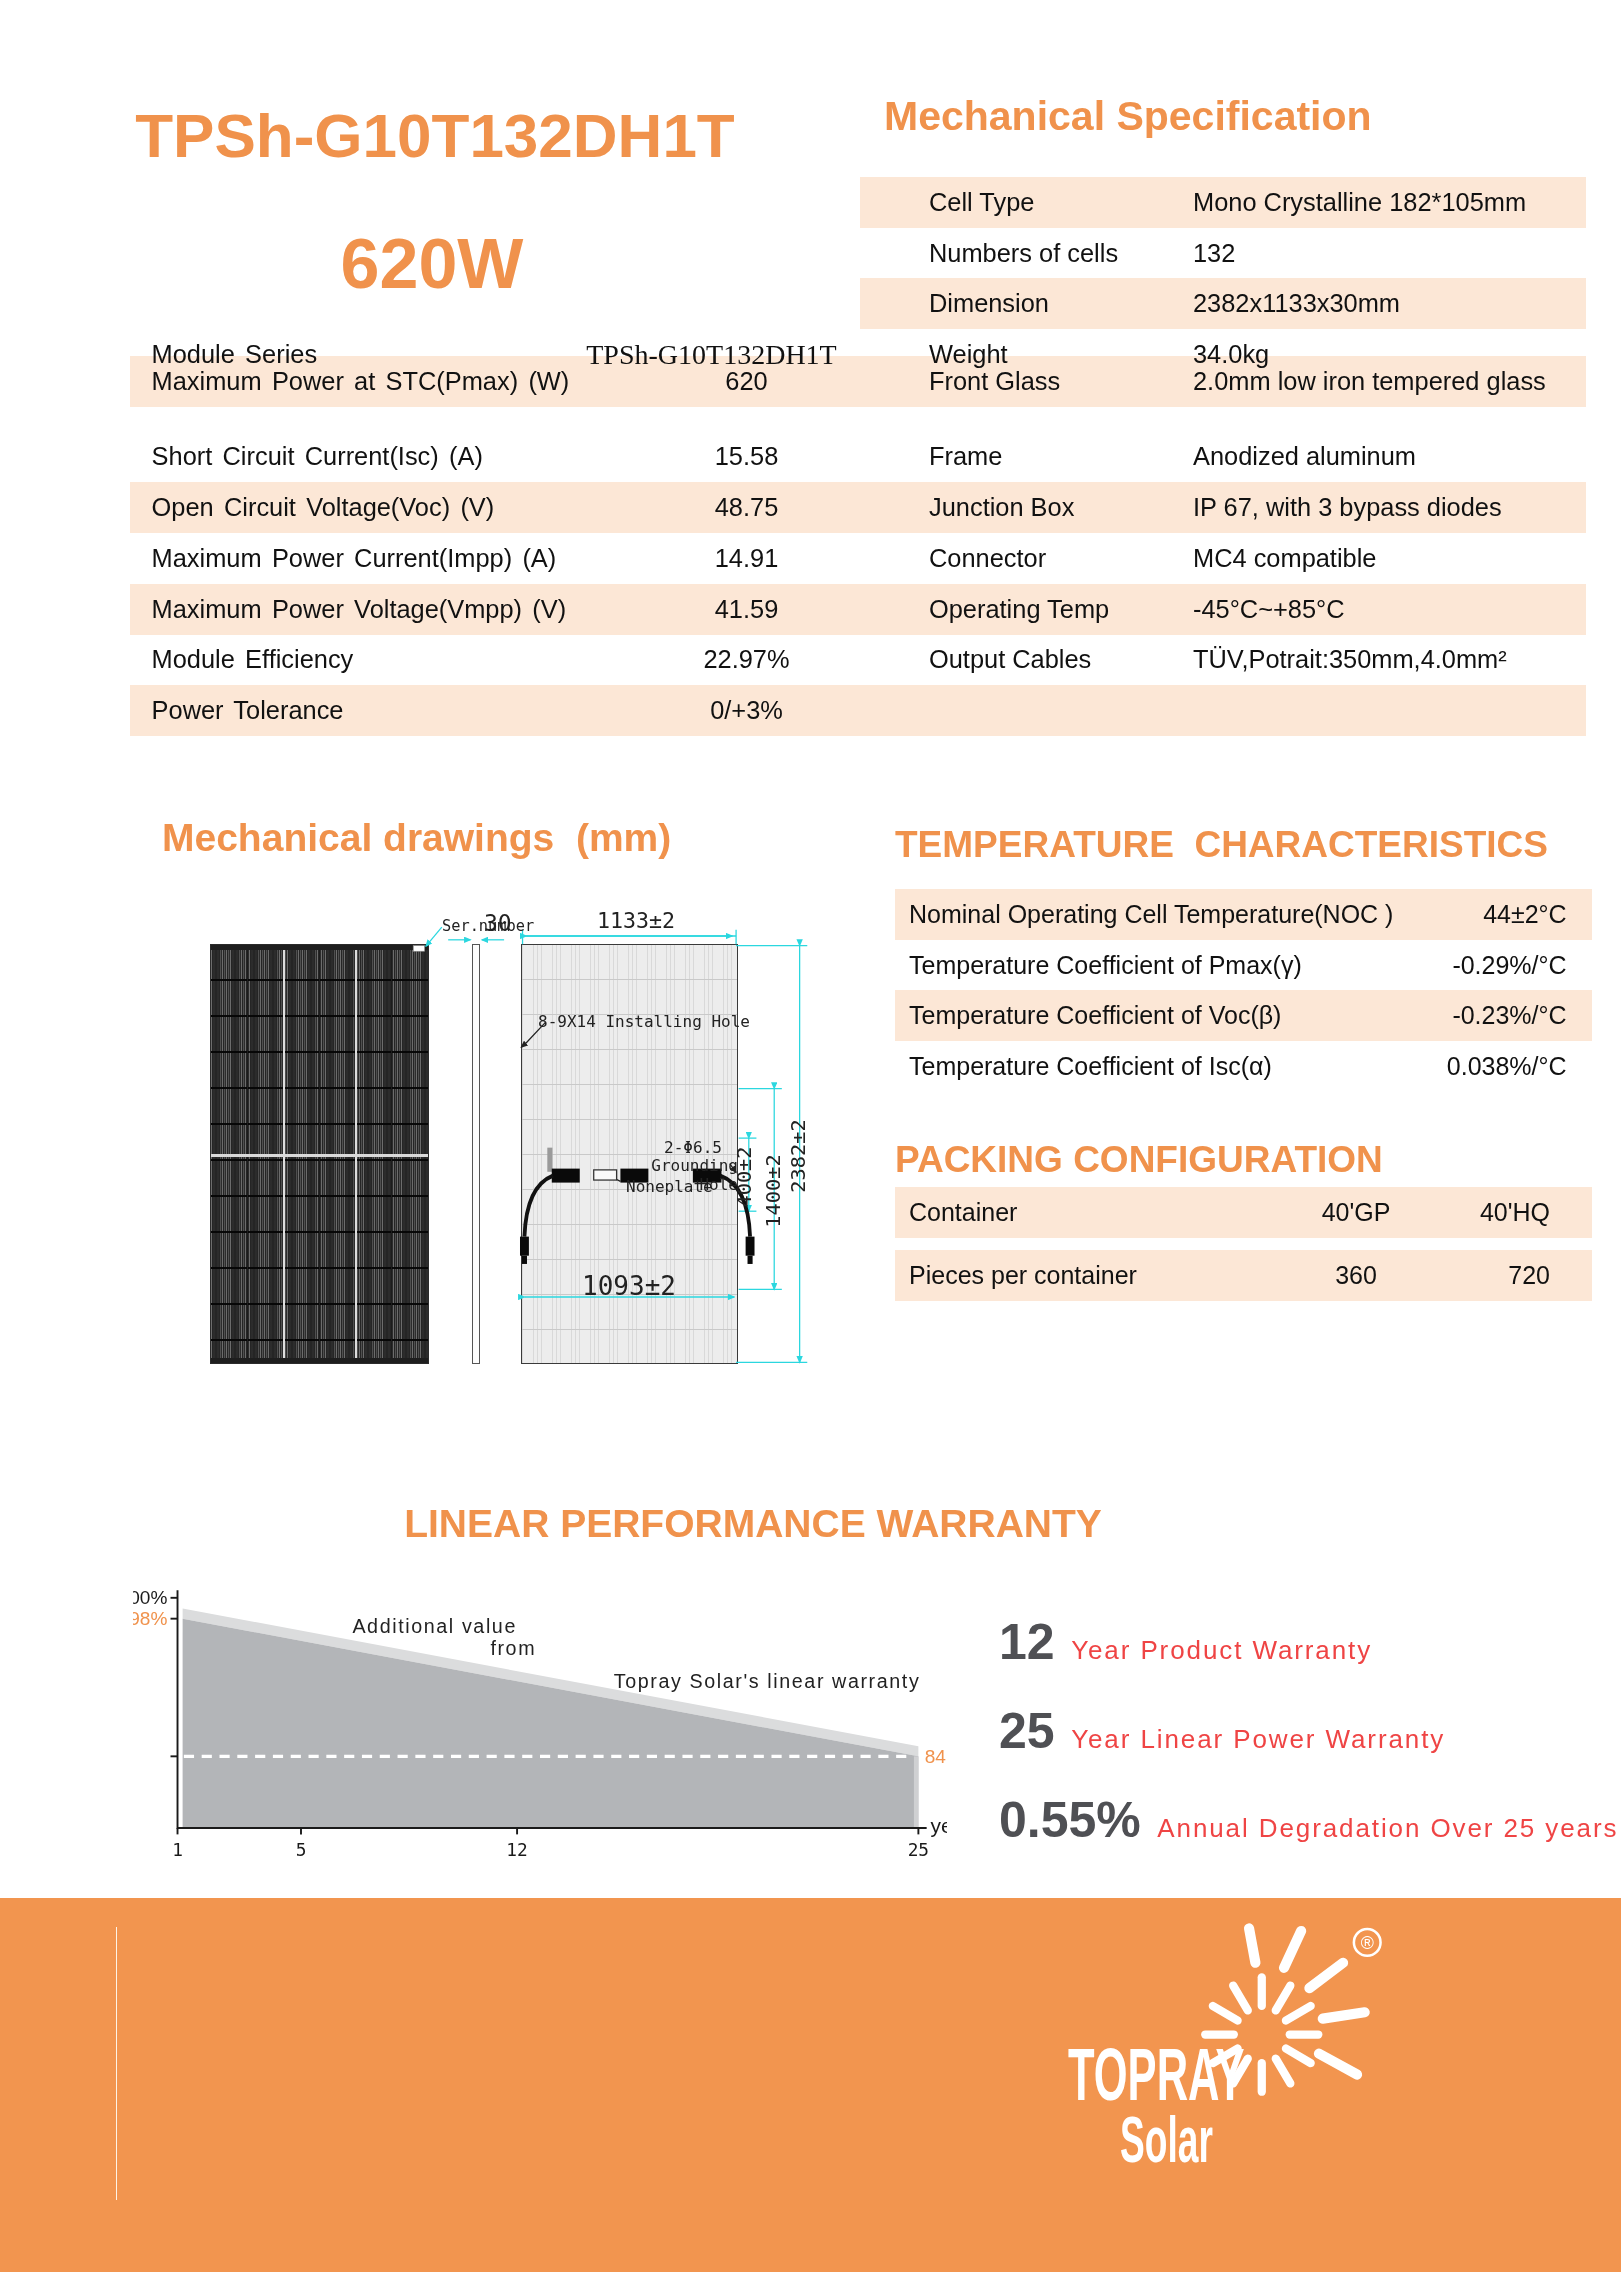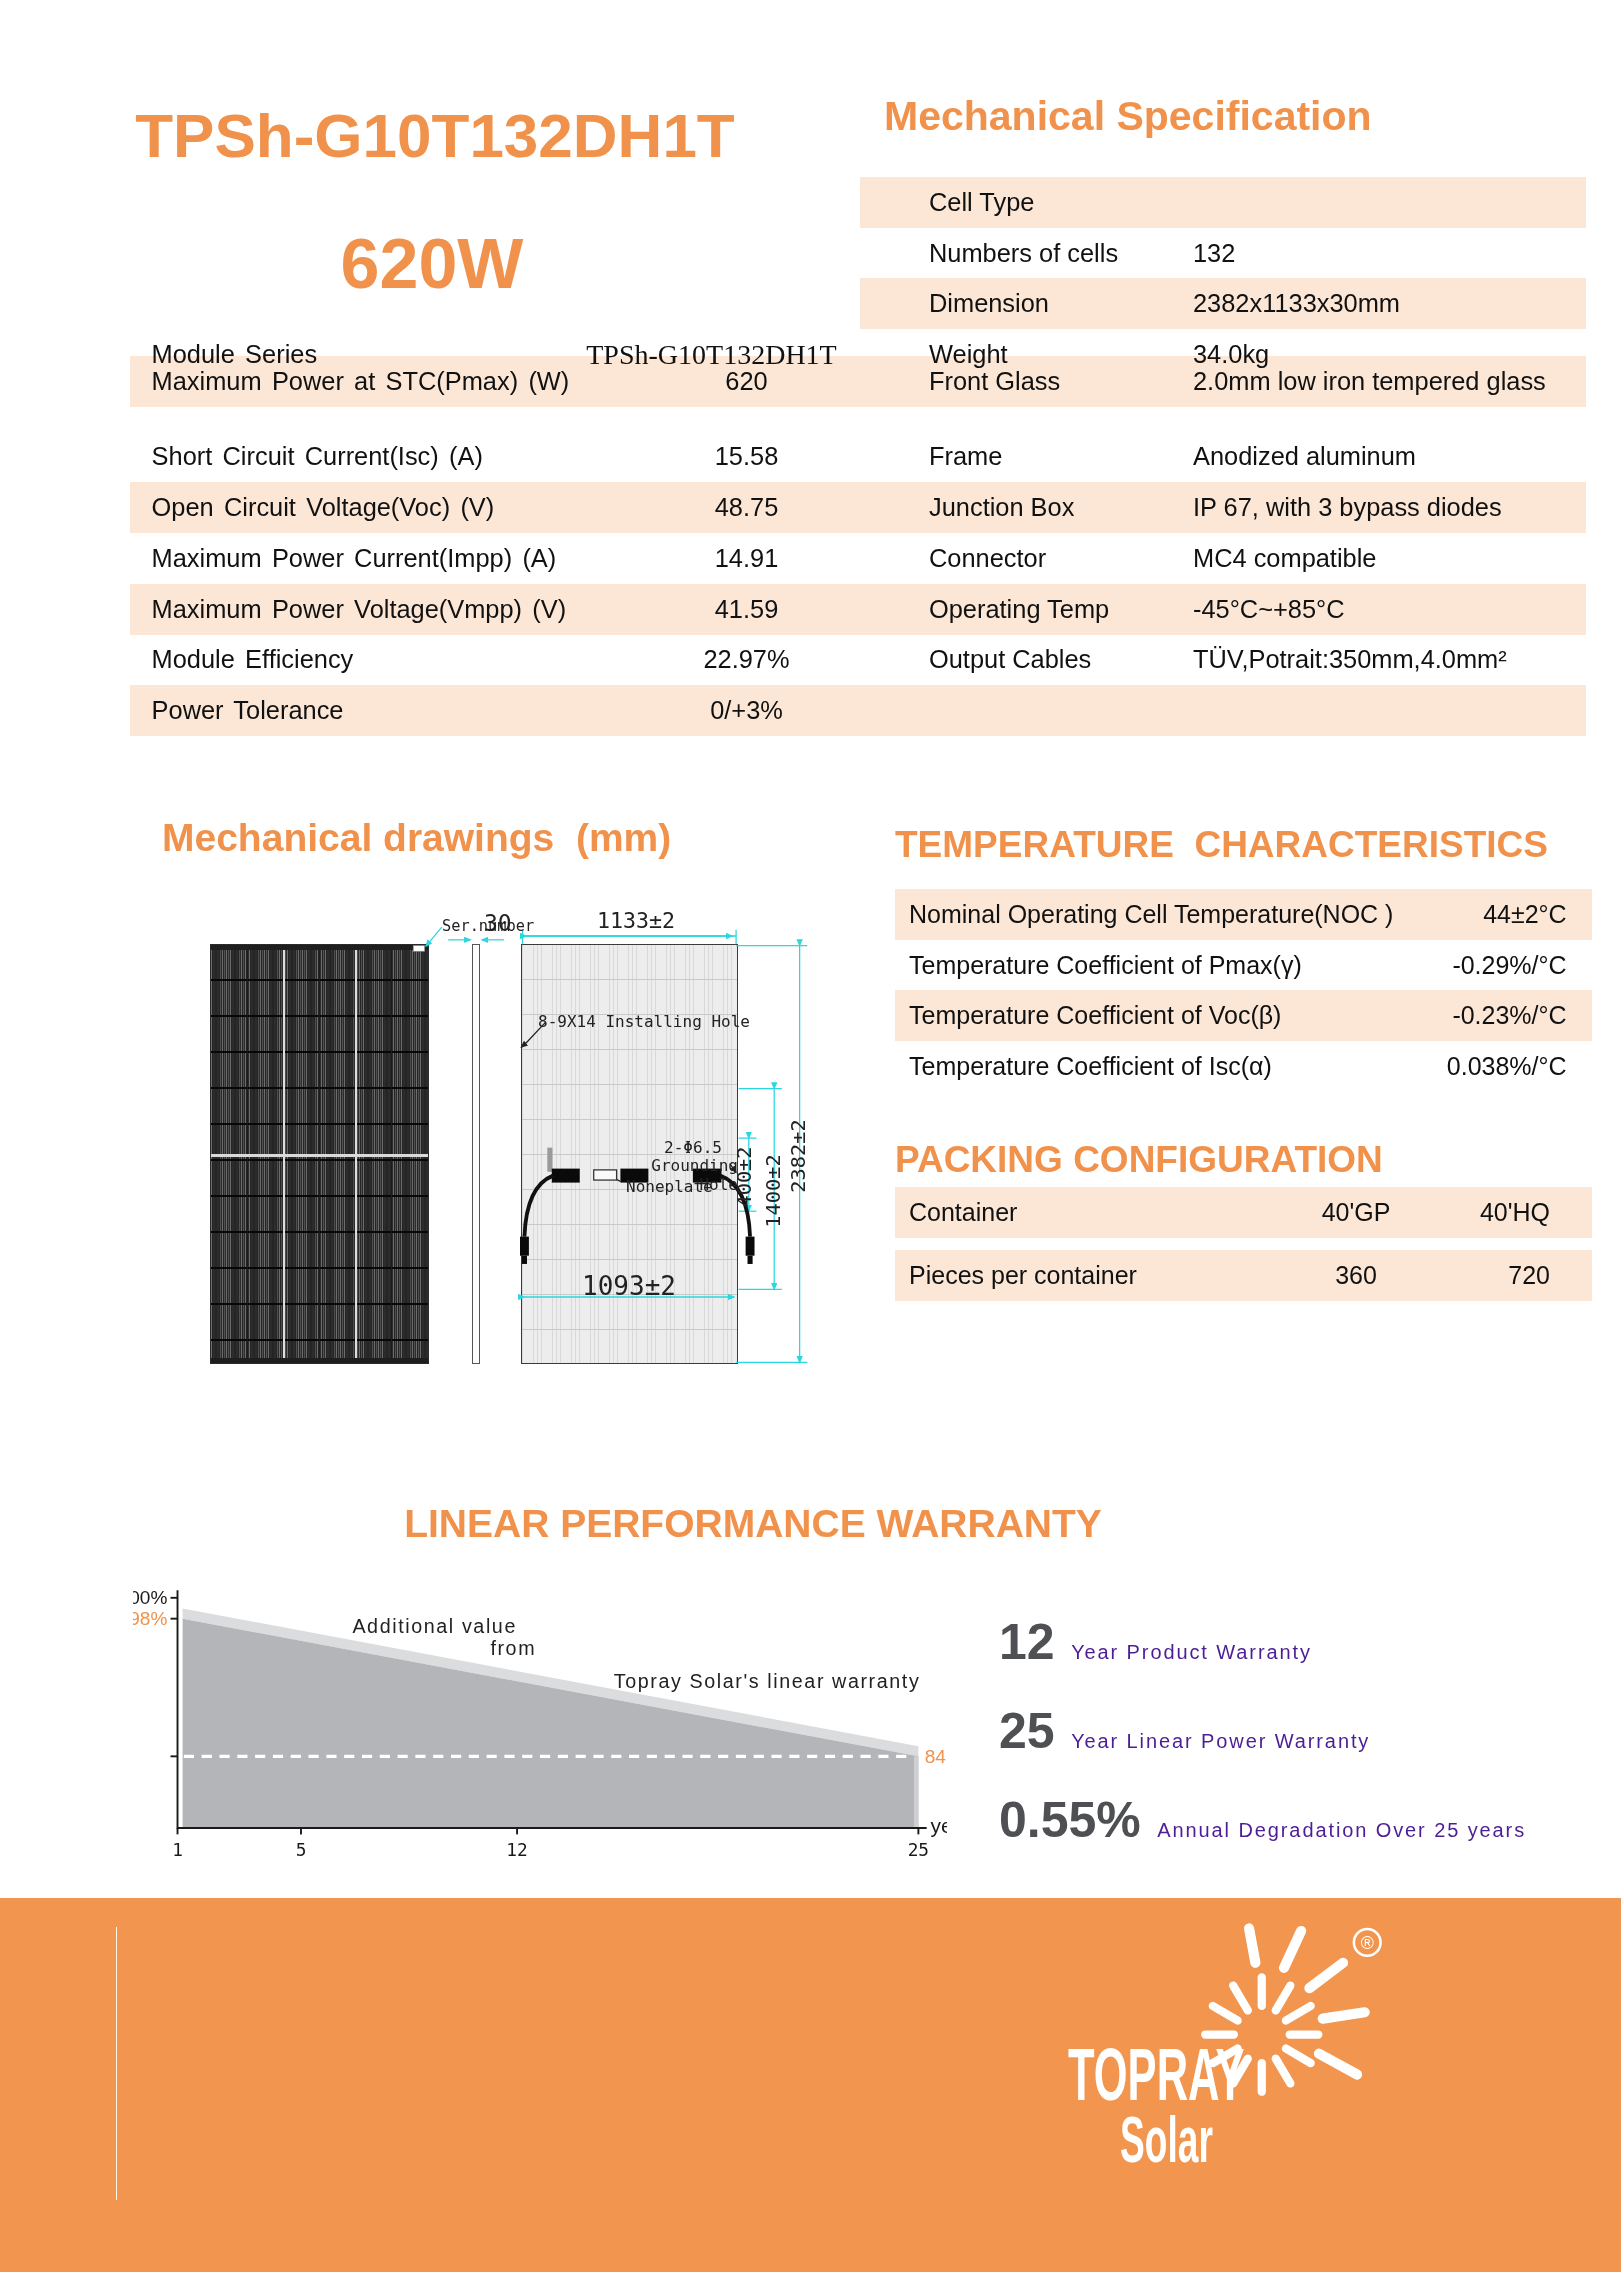--- a/index.html
+++ b/index.html
@@ -36,40 +36,41 @@
      border:1.3px solid #3a3a3a;box-sizing:border-box;background-color:#ededed;
      background-image:
        repeating-linear-gradient(180deg, rgba(0,0,0,0) 0 34px, #c9c9c9 34px 35px),
        repeating-linear-gradient(90deg, #d9d9d9 0 0.6px, rgba(0,0,0,0) 0.6px 3.8px);}
   .vsep-light{position:absolute;top:0;bottom:0;width:1.9px;background:#dedede;}
   .vsep-dark{position:absolute;top:0;bottom:0;width:1.3px;background:#1c1c1c;}
   .hmid{position:absolute;left:0;right:0;height:3.2px;background:#d9d9d9;}
   .frame-band{position:absolute;left:0;right:0;height:5.1px;background:#1e1e1e;}
   
   .wnum{font-size:50px;font-weight:bold;color:#4f5054;}
-  .wtxt{font-size:20px;color:#4c1d95;letter-spacing:1.9px;margin-left:16.5px;}
+  .wtxt{font-size:26px;color:#ef4444;letter-spacing:1.9px;margin-left:16.5px;}
   .witem{position:absolute;left:999px;display:flex;align-items:baseline;}
   
   #footer{position:absolute;left:0;top:1898px;width:1621px;height:375px;background:#F2954F;}
   #footer-line{position:absolute;left:116px;top:29px;width:1.3px;height:273px;background:#fdf3e7;}
   .brand{color:#fff;font-weight:bold;transform:scaleX(.58);transform-origin:left bottom;white-space:pre;}
 </style>
 </head>
 <body>
 
 <div id="page">
 
   <div class="abs h1" style="left:130px;top:100px;width:610px;text-align:center;font-size:62px;">TPSh-G10T132DH1T</div>
   <div class="abs h1" style="left:130px;top:224px;width:604px;text-align:center;font-size:70px;">620W</div>
 
   <div class="abs h1" style="left:884px;top:93px;font-size:41px;">Mechanical Specification</div>
 
   <div class="row" style="top:177px;">
     <div class="shade-right"></div>
     <span class="c3">Cell Type</span>
+    <span class="c4">Mono Crystalline 182*105mm</span>
   </div>
   <div class="row" style="top:228px;">
     <span class="c3">Numbers of cells</span>
     <span class="c4">132</span>
   </div>
   <div class="row" style="top:278px;">
     <div class="shade-right"></div>
     <span class="c3">Dimension</span>
     <span class="c4">2382x1133x30mm</span>
   </div>

